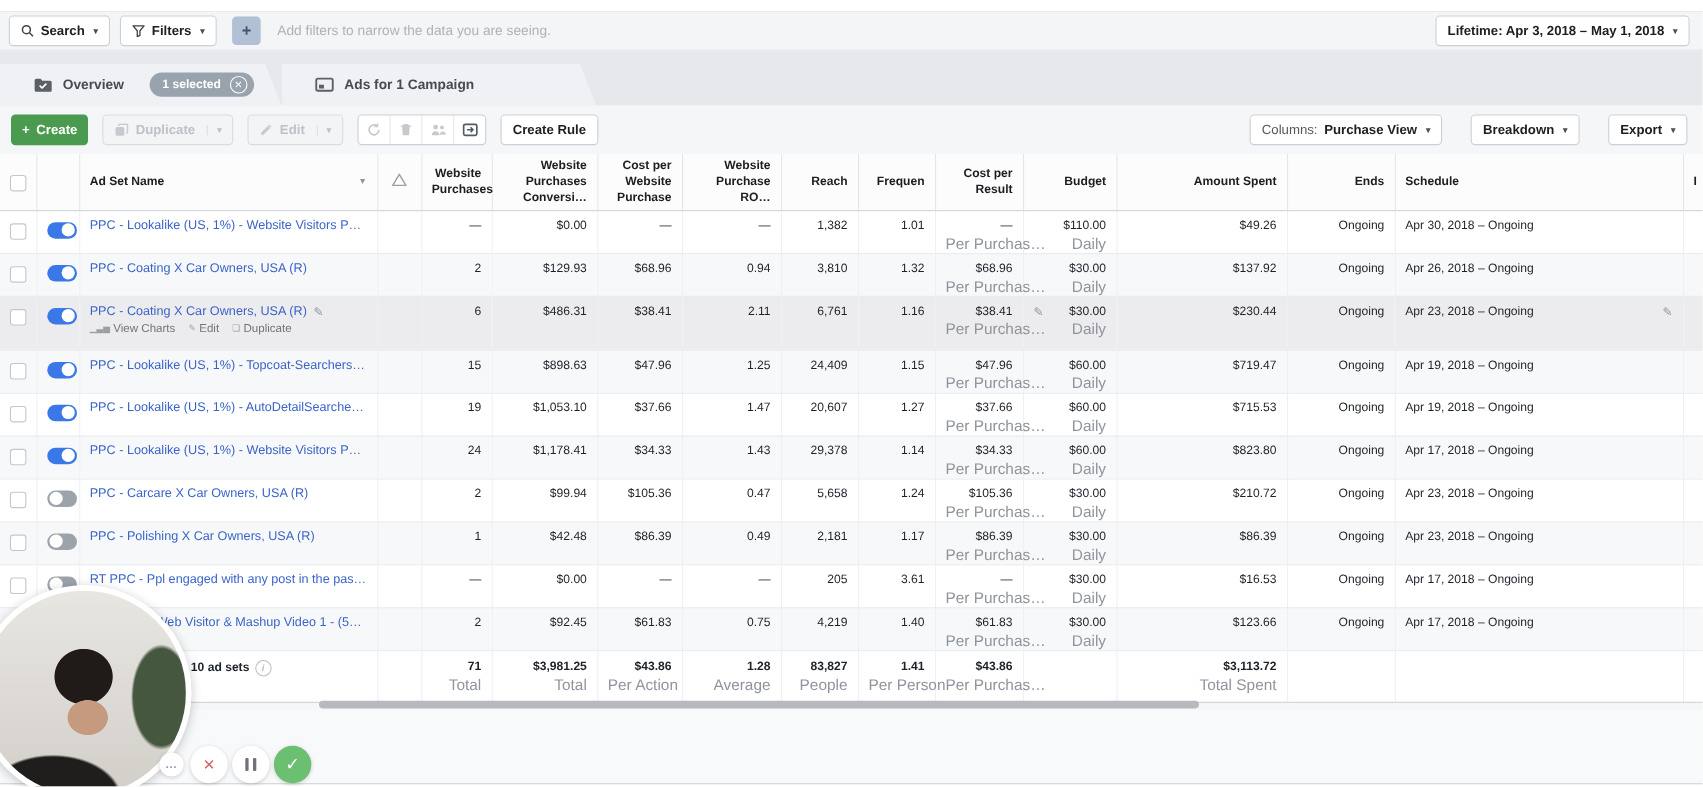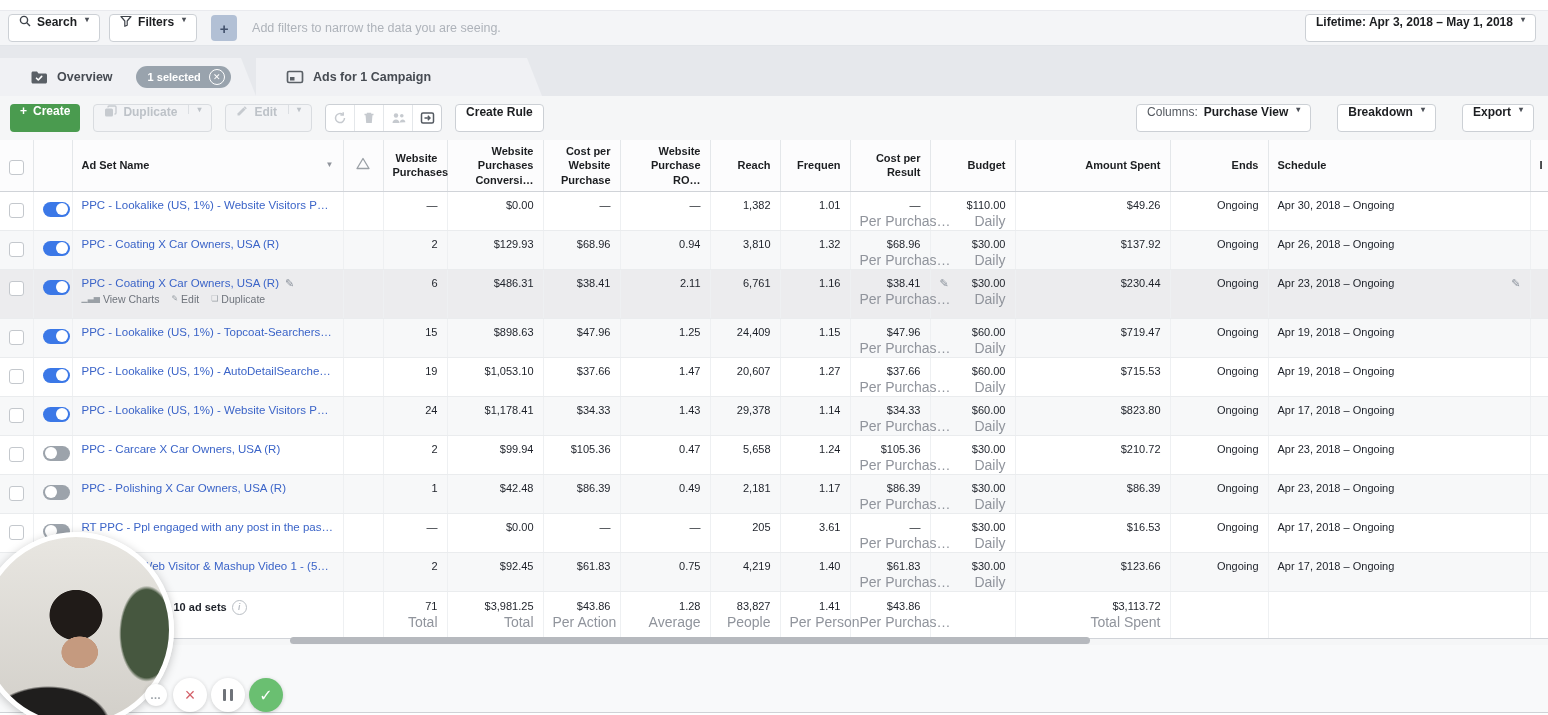--- a/index.html
+++ b/index.html
@@ -3,21 +3,21 @@
 <meta charset="utf-8">
 <style>
   html,body{margin:0;padding:0}
   .page{position:relative;width:1548px;height:715px;overflow:hidden;background:#fff;
         font-family:"Liberation Sans","DejaVu Sans",sans-serif;color:#1d2129;-webkit-font-smoothing:antialiased}
   
   .top-strip{position:absolute;top:0;left:0;width:100%;height:10px;background:#fff}
   .filter-bar{position:absolute;top:10px;left:0;width:100%;height:36px;background:#f4f5f7;
       border-top:1px solid #e9eaee;border-bottom:1px solid #e2e5e9;display:flex;align-items:center;
       gap:9px;padding:0 8px;box-sizing:border-box}
-  .btn{height:28px;display:inline-flex;align-items:flex-start;gap:6px;background:#fff;border:1px solid #ccd0d5;
+  .btn{height:28px;display:inline-flex;align-items:center;gap:6px;background:#fff;border:1px solid #ccd0d5;
       border-radius:4px;padding:0 10px;font-size:12px;font-weight:700;color:#1c1e21;box-sizing:border-box;cursor:pointer;white-space:nowrap}
   .btn .caret{font-size:8px;color:#4b4f56;margin-left:2px}
   .add-btn{width:26px;height:26px;border:none;border-radius:4px;background:#b2c0d5;color:#44536e;
       font-size:15px;font-weight:700;display:flex;align-items:center;justify-content:center;margin-left:5px;cursor:pointer}
   .filter-placeholder{color:#aeb3ba;font-size:12.5px;margin-left:6px}
   .date-btn{margin-left:auto;margin-right:4px}
   
   .tabs{position:absolute;top:46px;left:0;width:100%;height:50px;background:#e6e8ec;display:flex;align-items:flex-end}
   .tab{height:38px;display:flex;align-items:center;gap:9px;padding-left:30px;box-sizing:border-box;
       background:#f0f1f4;clip-path:polygon(0 0,calc(100% - 15px) 0,100% 100%,0 100%);
@@ -52,21 +52,21 @@
       font-size:11px;box-sizing:border-box}
   .grid td:last-child,.grid th:last-child{border-right:none}
   tr.row{height:39px;background:#fff}
   tr.row.alt{background:#f7f8f9}
   tr.row.hover{height:49px;background:#ececee}
   tr.totals{height:47px;background:#fff}
   tr.totals td{border-top:1px solid #d0d3d8;border-bottom:1px solid #d0d3d8;padding-top:8px}
   .c-num,.c-ends{text-align:right}
   .c-sched{text-align:left;color:#1d2129}
   .val{color:#1d2129;white-space:nowrap}
-  .totals .val{font-weight:400}
+  .totals .val{font-weight:700}
   .sub{color:#90949c;font-size:14px;margin-top:2px;white-space:nowrap}
   .c-check{padding-top:11px!important;text-align:center}
   .checkbox{display:inline-block;width:13px;height:13px;border:1px solid #c4c8cd;border-radius:3px;background:#fff;cursor:pointer}
   .c-toggle{padding-top:10px!important;text-align:center}
   .toggle{display:inline-block;position:relative;width:27px;height:15px;border-radius:8px;cursor:pointer}
   .toggle.on{background:#3b78e7}.toggle.off{background:#9ca3ab}
   .knob{position:absolute;top:1.5px;width:12px;height:12px;border-radius:50%;background:#fff}
   .on .knob{right:2px}.off .knob{left:2px}
   .nm{display:flex;align-items:center;gap:6px;overflow:hidden}
   .name-link{color:#3b64c8;text-decoration:none;white-space:nowrap;overflow:hidden;text-overflow:ellipsis;font-size:11.5px;cursor:pointer}

